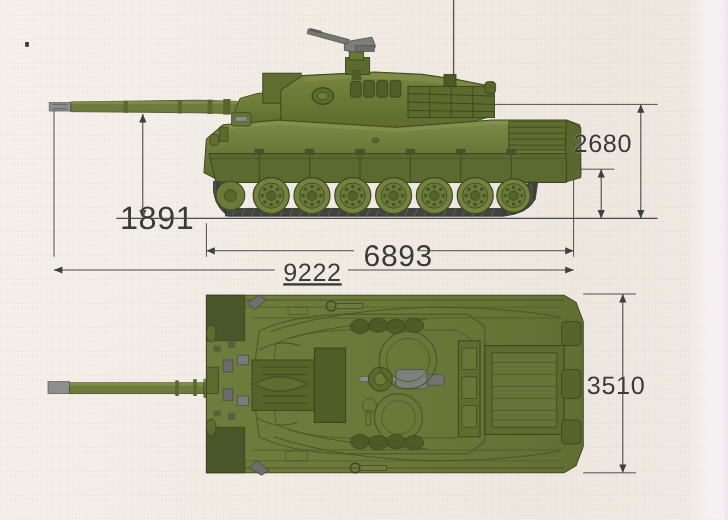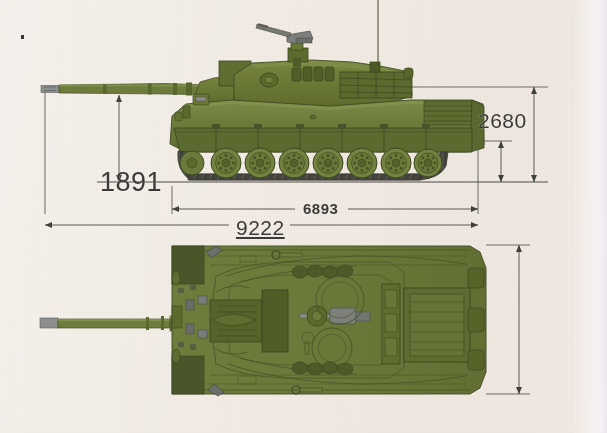--- a/index.html
+++ b/index.html
@@ -39,21 +39,21 @@
     color:#3a3a38;
     font-family:"Liberation Sans", sans-serif;
     font-weight:400;
     letter-spacing:0.5px;
     white-space:nowrap;
     text-shadow:0 0 1px rgba(245,240,234,0.9);
   }
   #t-2680{left:478px;top:109px;font-size:21px;}
   #t-1760{left:483px;top:142px;font-size:21px;}
   #t-1891{left:100px;top:131px;font-size:27px;margin-top:36px;}
-  #t-6893{left:303px;top:200px;font-size:15px;font-weight:bold;}
+  #t-6893{left:303px;top:200px;font-size:25px;}
   #t-9222{left:236px;top:216px;font-size:21px;text-decoration:underline;}
   #t-3510{left:489px;top:310px;font-size:21px;}
 </style>
 </head>
 <body>
 
 <div id="page">
 
   <div class="paper-grain"></div>
 
@@ -518,17 +518,18 @@
         <line x1="486" y1="245" x2="530" y2="245" stroke="#4a4a46" stroke-width="0.8"></line>
         <line x1="486" y1="394" x2="530" y2="394" stroke="#4a4a46" stroke-width="0.8"></line>
       </g>
     </g>
   </svg>
 
   <div class="dim-text" id="t-2680">2680</div>
   <div class="dim-text" id="t-1891">1891</div>
   <div class="dim-text" id="t-6893">6893</div>
   <div class="dim-text" id="t-9222">9222</div>
+  <div class="dim-text" id="t-3510">3510</div>
 
   <div class="speck" style="left:21px;top:35px;width:3px;height:4px;"></div>
   <div class="scan-edge"></div>
   <div class="scan-edge2"></div>
 </div>
 
 </body></html>

